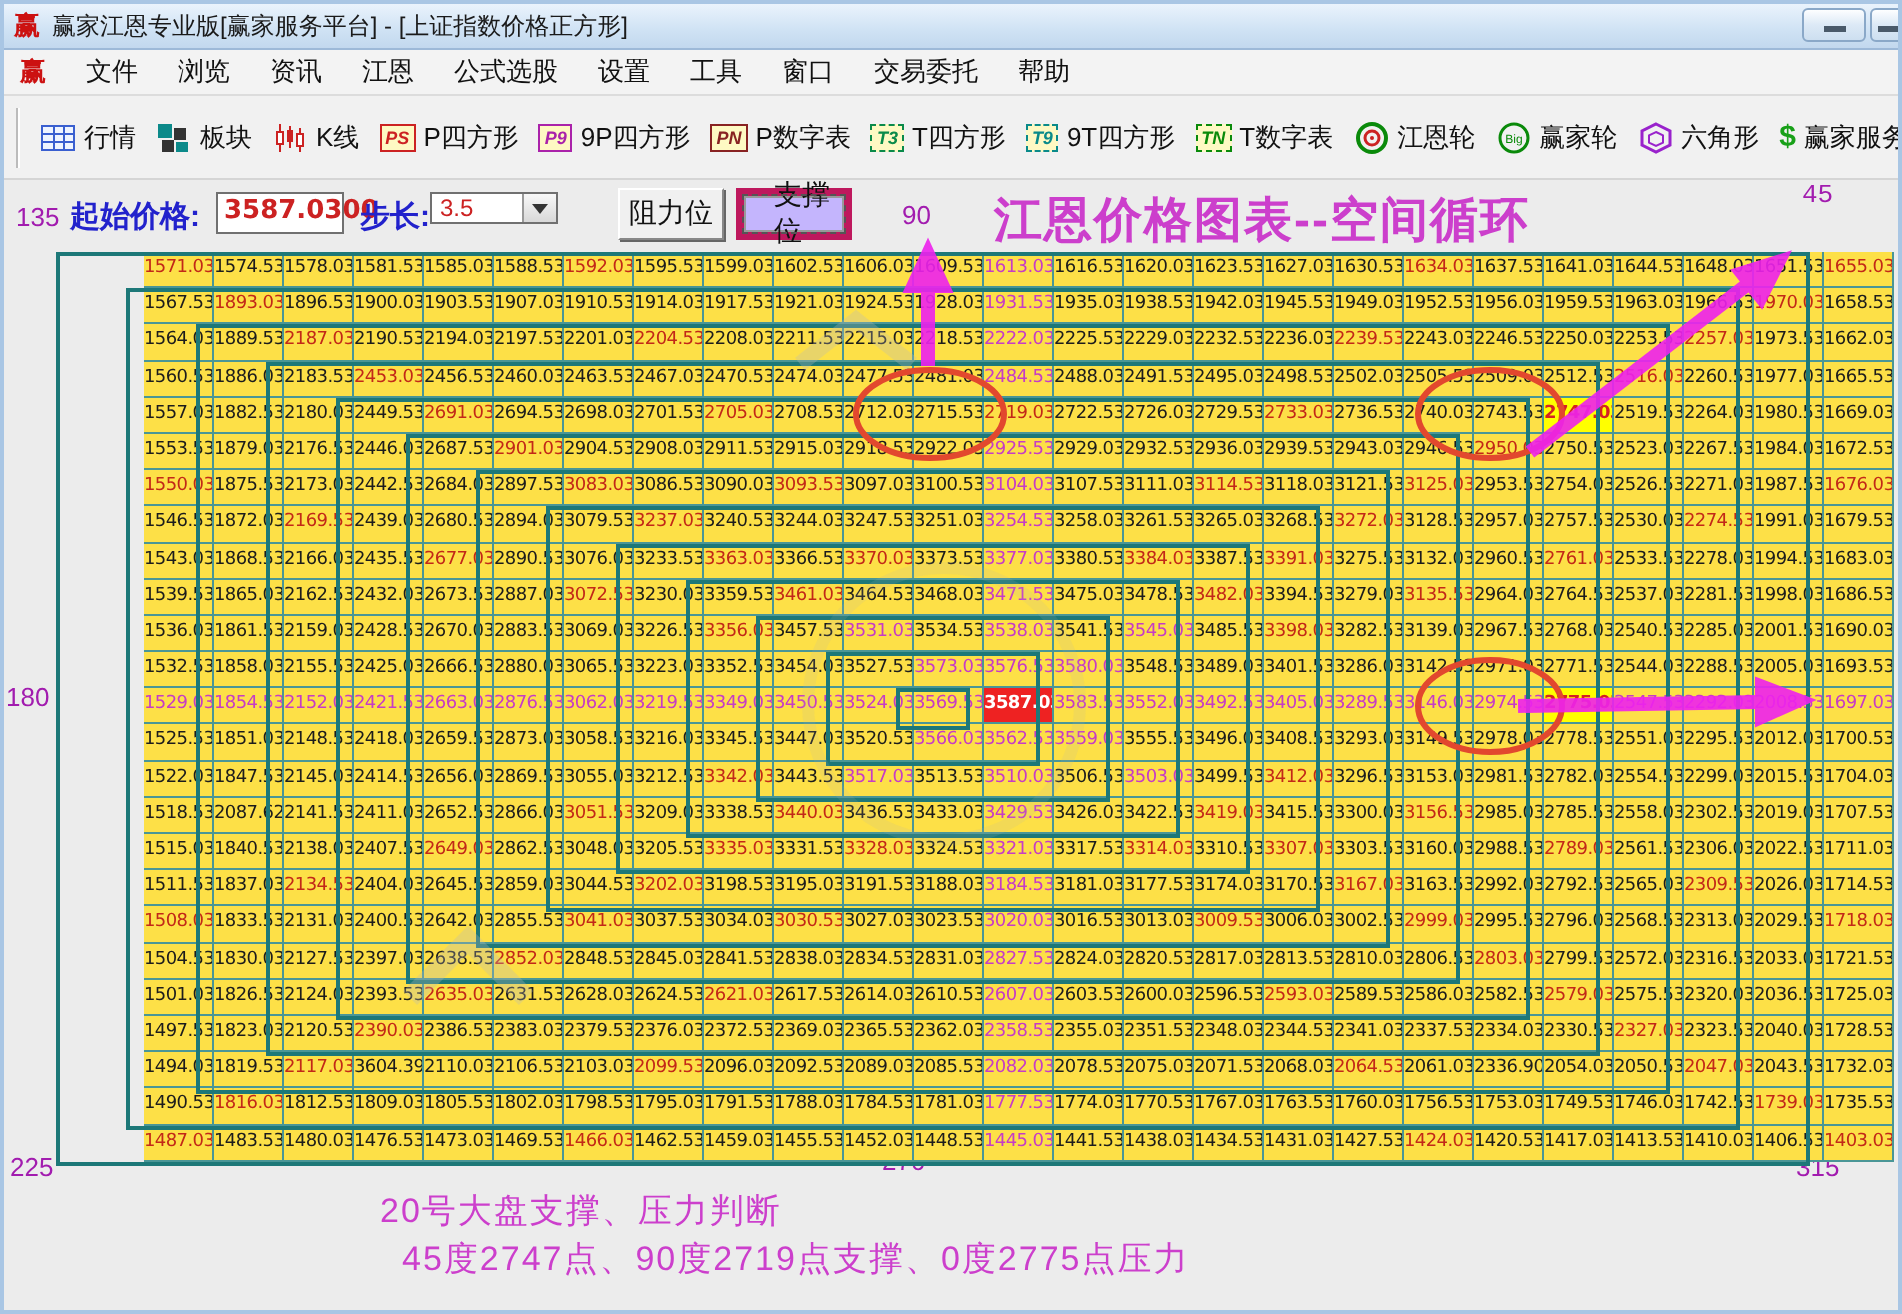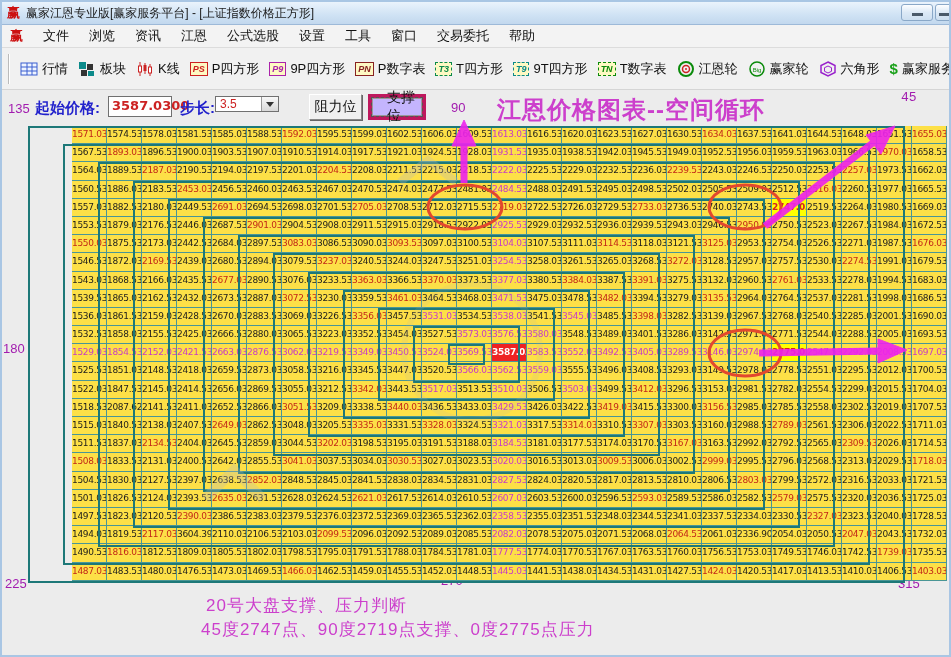--- a/index.html
+++ b/index.html
@@ -902,14 +902,14 @@
   <g stroke="#ee22ee" fill="#ee22ee" opacity="0.9">
     <line x1="462" y1="181" x2="462" y2="140" stroke-width="7"></line>
     <polygon points="462,118 450,144 474,144"></polygon>
     <line x1="763" y1="224" x2="872" y2="140" stroke-width="7"></line>
     <polygon points="893,124 864,133 879,152"></polygon>
     <line x1="757" y1="351" x2="878" y2="349" stroke-width="7"></line>
     <polygon points="905,348 876,337 876,361"></polygon>
   </g>
 </svg>
 
-<div class="anno" style="left:204px; top:592px;">20号大盘支撑、压力判断</div>
+<div class="anno" style="left:188px; top:592px;">20号大盘支撑、压力判断</div>
 <div class="anno" style="left:199px; top:616px;">45度2747点、90度2719点支撑、0度2775点压力</div>
 
 </body></html>

